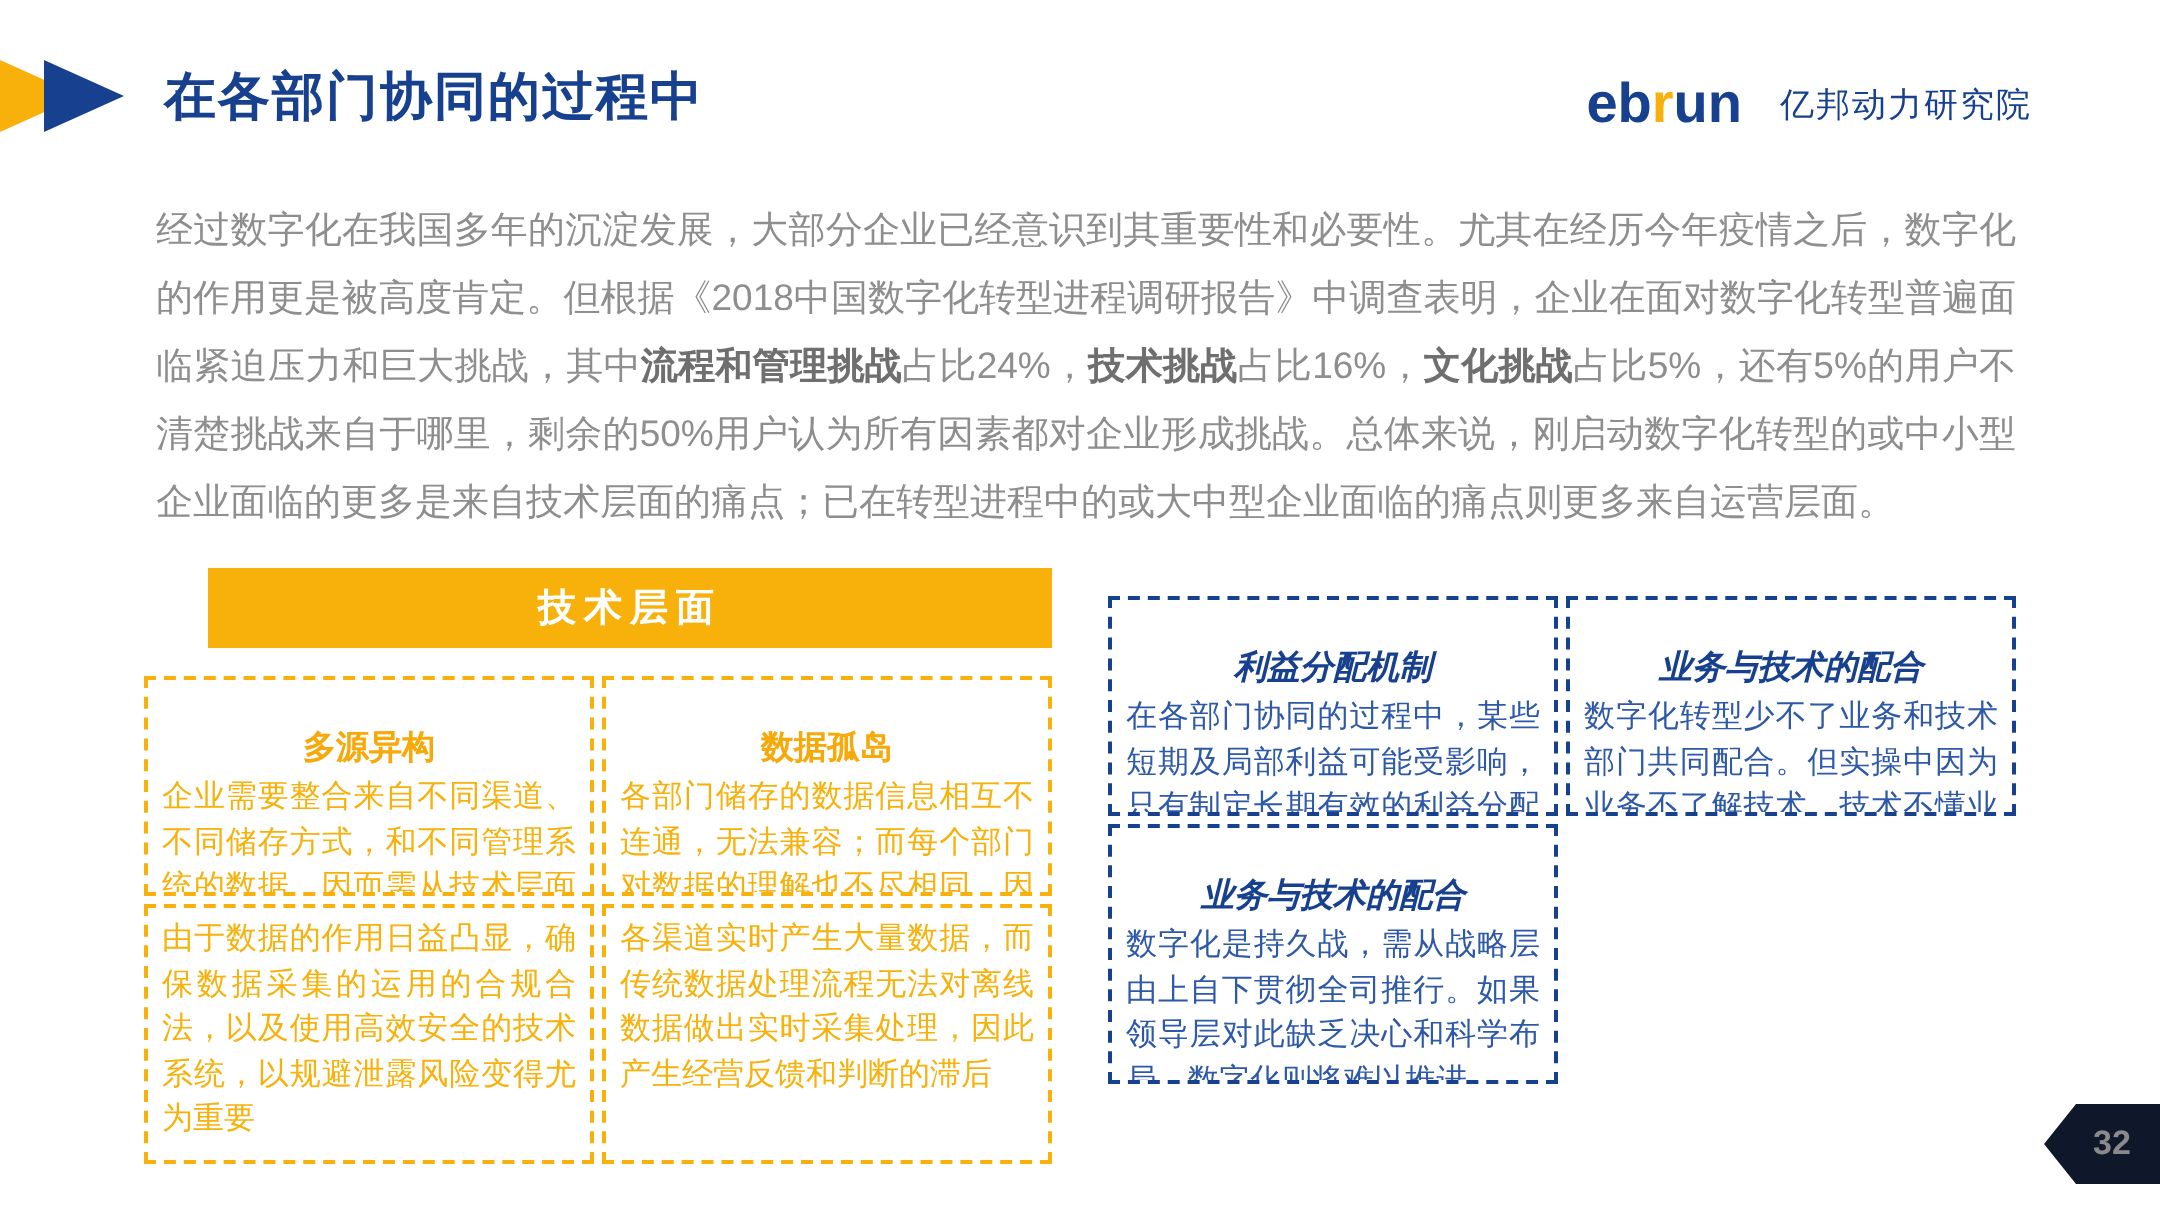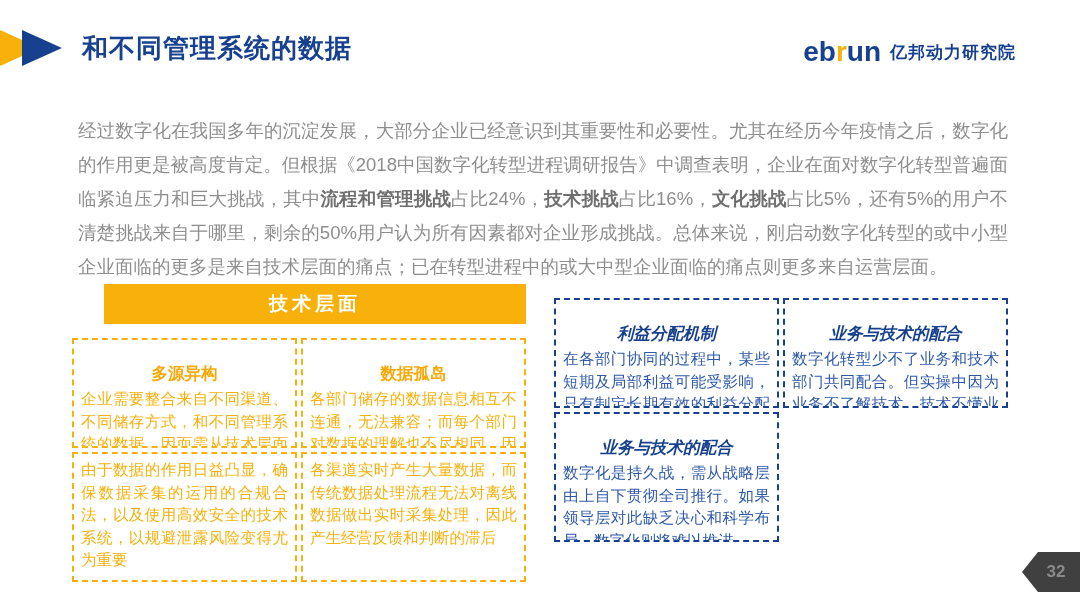--- a/index.html
+++ b/index.html
@@ -14,24 +14,24 @@
   .arrow-yellow .arrow-shape{background:#F7B10A;}
   .arrow-blue{left:22px;}
   .arrow-blue .arrow-shape{background:#17418E;}
   .page-title{
     position:absolute;left:82px;top:31px;font-size:26px;font-weight:bold;
     color:#17418E;letter-spacing:1px;
   }
   .logo{position:absolute;top:38px;right:64px;display:flex;align-items:center;}
   .logo-word{font-size:28px;font-weight:bold;color:#17418E;letter-spacing:0;line-height:1;}
   .logo-word .r{color:#F7B10A;}
-  .logo-org{font-size:17px;font-weight:bold;color:#17418E;margin-left:9px;letter-spacing:1px;}
+  .logo-org{font-size:17px;font-weight:normal;color:#17418E;margin-left:19px;letter-spacing:1px;}
   
   .intro{
-    position:absolute;left:78px;top:114px;width:930px;
+    position:absolute;left:78px;top:98px;width:930px;
     font-size:18.5px;line-height:34px;color:#8E8E8E;text-align:justify;
   }
   .intro .run-bold{font-weight:bold;color:#6F6F6F;}
   
   .panels{position:absolute;left:72px;top:284px;width:936px;display:flex;gap:28px;}
   .panel{flex:1;display:flex;flex-direction:column;}
   .panel-head{
     height:40px;display:flex;align-items:center;justify-content:center;
     color:#ffffff;font-size:19px;font-weight:bold;letter-spacing:4px;margin-left:32px;
   }
@@ -45,38 +45,38 @@
   .panel-yellow .cell{border:2px dashed #F7B10A;}
   .panel-blue .cell{border:2px dashed #17418E;}
   .cell-title{text-align:center;font-size:16.5px;font-weight:bold;margin:18px 0 3px;}
   .panel-yellow .cell-title{color:#F7A90A;}
   .panel-blue .cell-title{color:#17418E;font-style:italic;}
   .cell-body{font-size:15.5px;line-height:22.5px;text-align:justify;}
   .panel-yellow .cell-body{color:#F7B10A;}
   .panel-blue .cell-body{color:#2E59A8;}
   
   .page-tab{
-    position:absolute;right:0;bottom:16px;width:58px;height:40px;background:#404040;
+    position:absolute;right:0;bottom:16px;width:58px;height:40px;background:#0f172a;
     clip-path:polygon(0 50%,16px 0,100% 0,100% 100%,16px 100%);
     display:flex;align-items:center;justify-content:center;
   }
   .page-tab span{font-size:17px;font-weight:bold;color:#8A8A8A;padding-left:10px;}
 </style>
 </head>
 <body>
 
 <div class="slide">
 
   <div class="hdr-arrow arrow-yellow">
       <div class="arrow-shape"></div>
     </div>
   <div class="hdr-arrow arrow-blue">
       <div class="arrow-shape"></div>
     </div>
-  <div class="page-title">和不同管理系统的数据</div>
+  <div class="page-title">在各部门协同的过程中</div>
 
   <div class="logo">
     <div class="logo-word"><span>eb</span><span class="r">r</span><span>un</span></div>
     <div class="logo-org">亿邦动力研究院</div>
   </div>
 
   <div class="intro"><span>经过数字化在我国多年的沉淀发展，大部分企业已经意识到其重要性和必要性。尤其在经历今年疫情之后，数字化的作用更是被高度肯定。但根据《2018中国数字化转型进程调研报告》中调查表明，企业在面对数字化转型普遍面临紧迫压力和巨大挑战，其中</span><span class="run-bold">流程和管理挑战</span><span>占比24%，</span><span class="run-bold">技术挑战</span><span>占比16%，</span><span class="run-bold">文化挑战</span><span>占比5%，还有5%的用户不清楚挑战来自于哪里，剩余的50%用户认为所有因素都对企业形成挑战。总体来说，刚启动数字化转型的或中小型企业面临的更多是来自技术层面的痛点；已在转型进程中的或大中型企业面临的痛点则更多来自运营层面。</span></div>
 
   <div class="panels">
 

